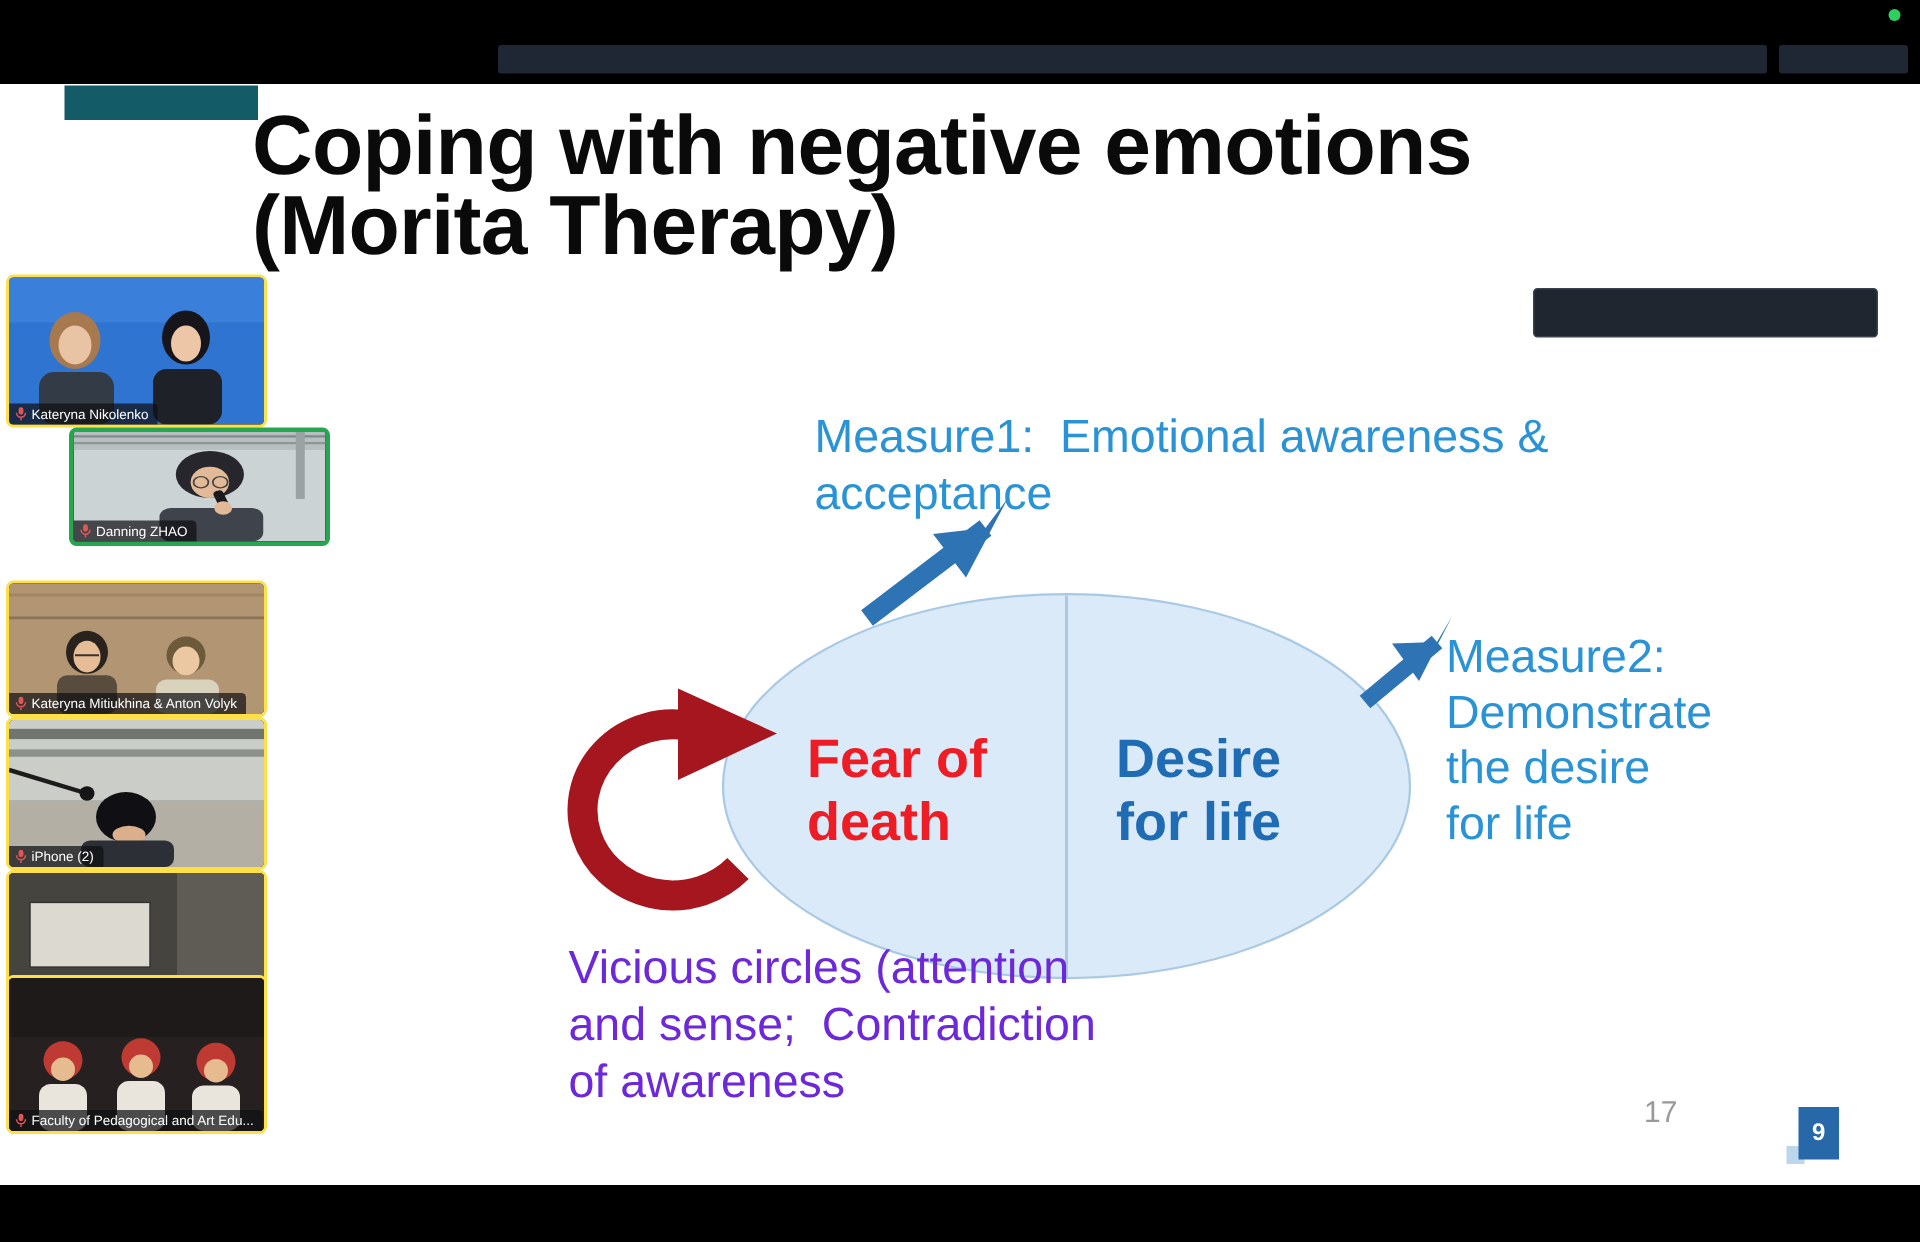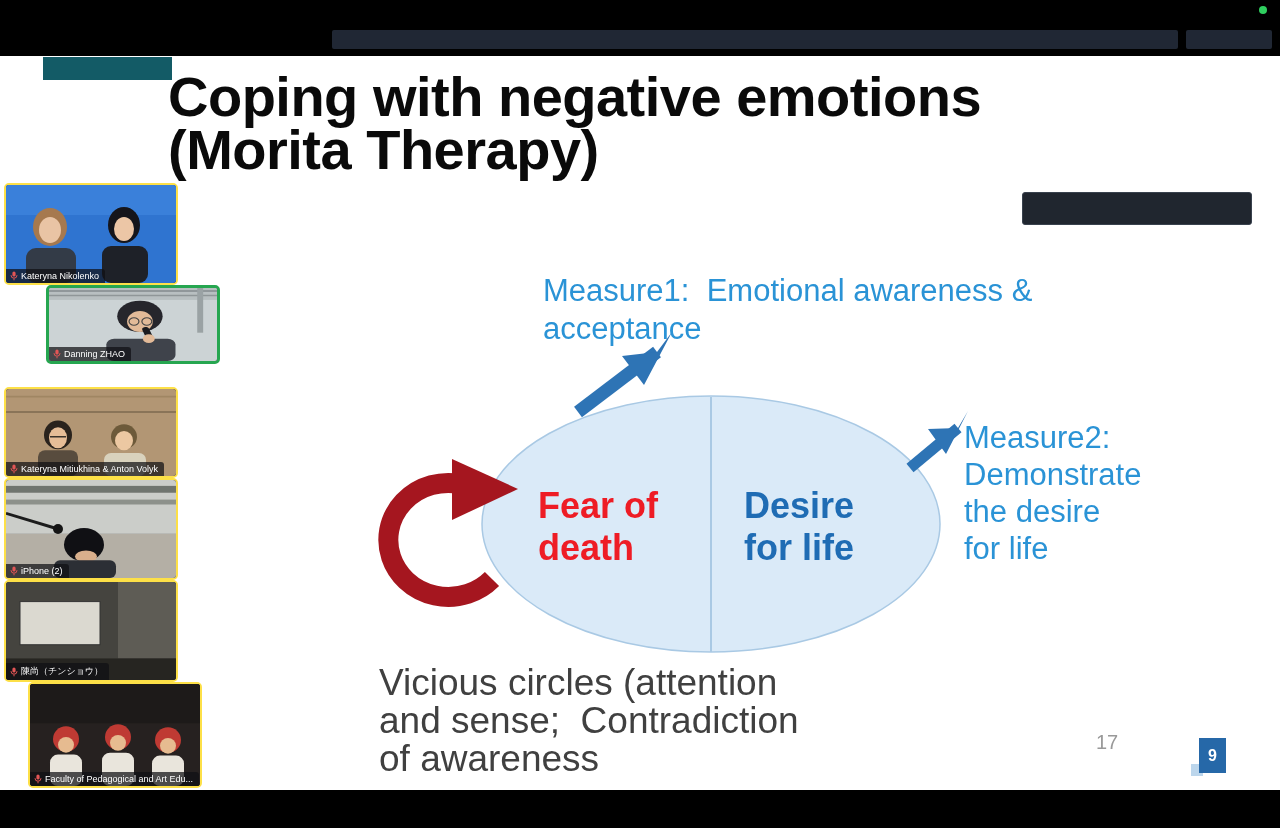--- a/index.html
+++ b/index.html
@@ -21,21 +21,21 @@
   .slide-redact{left:1022px;top:136px;width:228px;height:31px;background:#20262f;
                 border:1px solid #39424e;border-radius:3px;}
   .title{left:168px;top:14px;color:#0a0a0a;font-weight:bold;font-size:56px;line-height:53px;letter-spacing:-0.5px;}
   .t-line{white-space:pre-wrap;}
 
   .measure{color:#2a93d6;font-size:31px;line-height:38px;}
   .measure1{left:543px;top:216px;}
   .measure2{left:964px;top:363px;line-height:37px;}
   .fear{left:538px;top:429px;color:#ee1c25;font-weight:bold;font-size:36px;line-height:42px;}
   .desire{left:744px;top:429px;color:#1f6cb4;font-weight:bold;font-size:36px;line-height:42px;}
-  .vicious{left:379px;top:608px;color:#404040;font-size:37px;line-height:38px;}
+  .vicious{left:379px;top:570px;color:#6d28d9;font-size:31px;line-height:38px;}
   .page-num{left:1096px;top:675px;color:#999999;font-size:20px;}
   .badge-light{left:1191px;top:708px;width:12px;height:12px;background:#bcd6ec;}
   .badge-blue{left:1199px;top:682px;width:27px;height:35px;background:#2668a8;color:#fff;
               font-weight:bold;font-size:16px;text-align:center;line-height:35px;}
 
   .diagram{left:0;top:0;pointer-events:none;}
 
   
   .tile{position:absolute;left:4px;width:174px;border:2px solid #fde047;border-radius:5px;
         overflow:hidden;background:#222;box-sizing:border-box;}
@@ -216,21 +216,21 @@
       <div class="vlabel">
         <svg width="8" height="10" viewBox="0 0 8 10">
           <rect x="2.4" y="0.5" width="3.2" height="5" rx="1.6" fill="#e25555"></rect>
           <path d="M1 4.2a3 3 0 0 0 6 0" stroke="#e25555" stroke-width="1" fill="none"></path>
           <line x1="4" y1="7.6" x2="4" y2="9.3" stroke="#e25555" stroke-width="1"></line>
         </svg>
         <span>陳尚（チンショウ）</span>
       </div>
     </div>
 
-    <div class="tile" style="top:682px;height:106px;margin-left:24px;">
+    <div class="tile" style="top:650px;height:106px;">
       <svg class="scene" viewBox="0 0 170 104" preserveAspectRatio="none">
         <rect width="170" height="104" fill="#262120"></rect>
         <rect width="170" height="40" fill="#1d1a19"></rect>
         <circle cx="36" cy="56" r="13" fill="#bf3a33"></circle>
         <circle cx="36" cy="62" r="8" fill="#e6bb90"></circle>
         <rect x="20" y="72" width="32" height="32" rx="8" fill="#e9e5dc"></rect>
         <circle cx="88" cy="54" r="13" fill="#bf3a33"></circle>
         <circle cx="88" cy="60" r="8" fill="#e6bb90"></circle>
         <rect x="72" y="70" width="32" height="34" rx="8" fill="#e9e5dc"></rect>
         <circle cx="138" cy="57" r="13" fill="#bf3a33"></circle>

